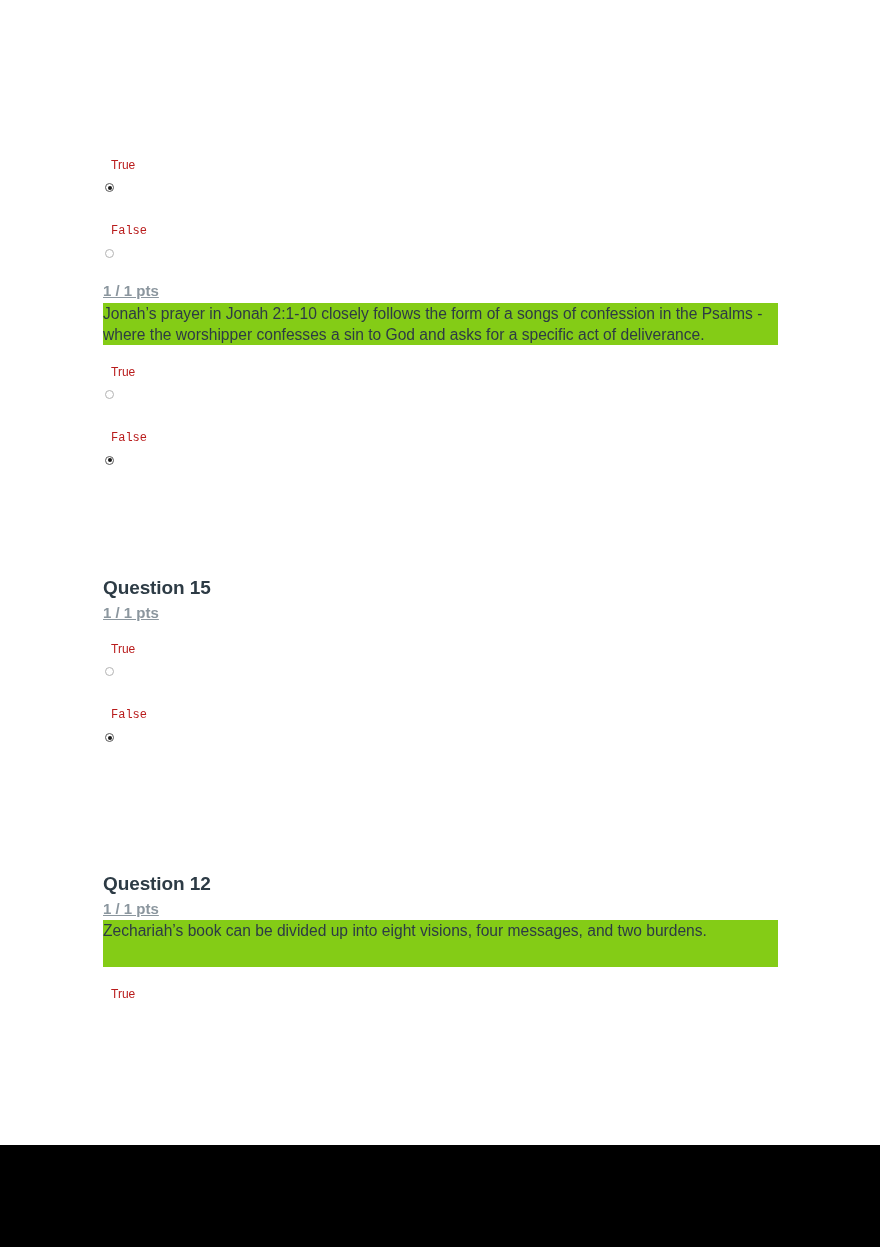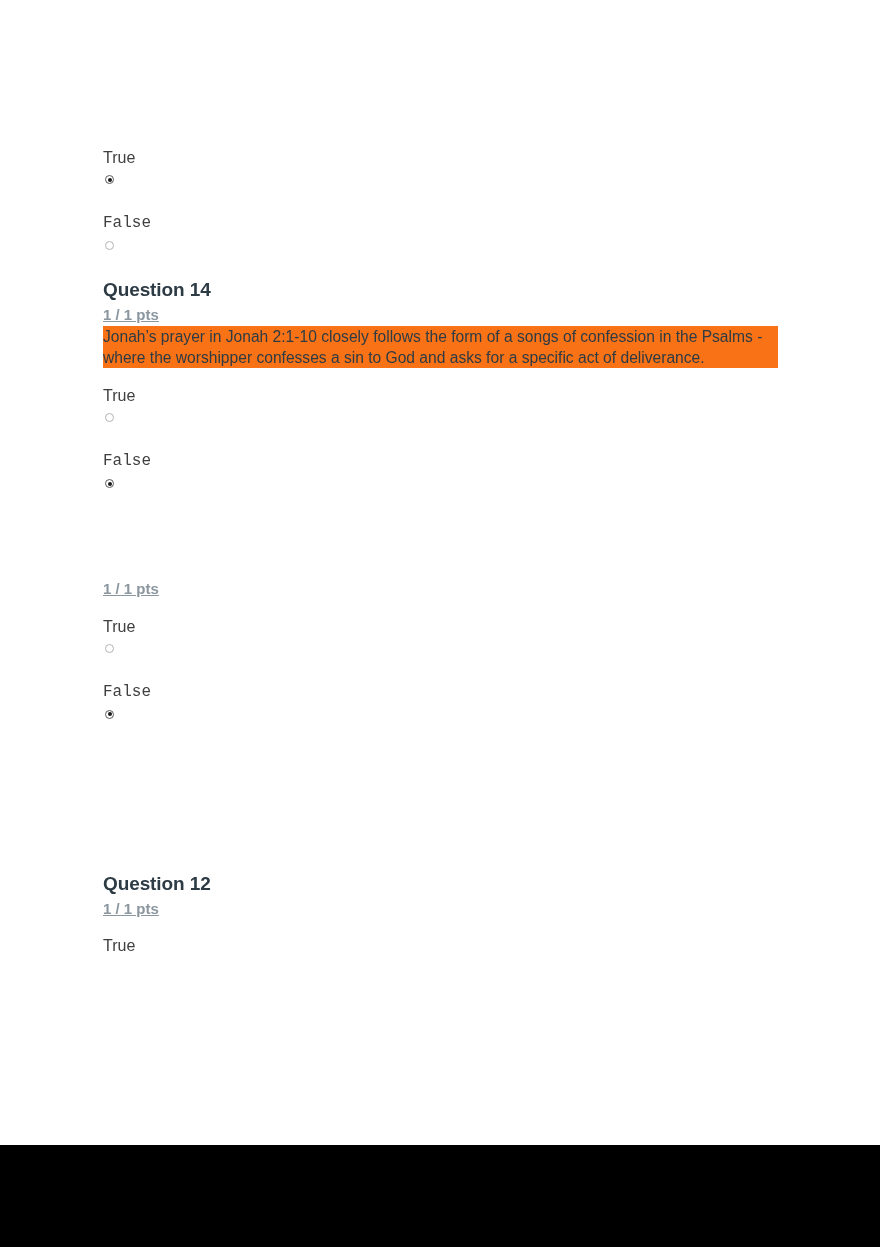--- a/index.html
+++ b/index.html
@@ -42,44 +42,44 @@
     font-size: 15px;
     font-weight: bold;
     color: #8b969e;
     line-height: 1.3;
     margin: 3px 0 0 0;
     padding: 0;
     text-decoration: underline;
   }
 
   .q-text {
-    background: #f97316;
+    background: #84cc16;
     color: #2d3b45;
     font-size: 15.6px;
     line-height: 21px;
     margin: 2px 0 0 0;
     padding: 0;
     width: 675px;
     box-sizing: border-box;
   }
   .q-text.tall { padding-bottom: 26px; }
 
   
   .answers { margin-top: 18px; }
 
   .answer {
     margin: 0 0 0 0;
   }
   .answer + .answer { margin-top: 30px; font-family: Liberation Mono, monospace; }
 
   .answer-label {
-    font-size: 16px;
-    color: #404040;
+    font-size: 12px;
+    color: #b91c1c;
     line-height: 19px;
-    margin: 0;
+    margin: 8px;
     padding: 0;
   }
 
   .radio {
     display: block;
     width: 9px;
     height: 9px;
     border-radius: 50%;
     box-sizing: border-box;
     margin: 8px 0 0 2px;
@@ -130,52 +130,53 @@
       <div class="answer-label">True</div>
       <span class="radio on"></span>
     </div>
     <div class="answer">
       <div class="answer-label">False</div>
       <span class="radio off"></span>
     </div>
   </div>
 
   <div id="q14" class="q-block">
-    <div class="q-title">Question 14</div>
     <div class="q-pts">1 / 1 pts</div>
     <div class="q-text">Jonah’s prayer in Jonah 2:1-10 closely follows the form of a songs of confession in the Psalms - where the worshipper confesses a sin to God and asks for a specific act of deliverance.</div>
     <div class="answers">
       <div class="answer">
         <div class="answer-label">True</div>
         <span class="radio off"></span>
       </div>
       <div class="answer">
         <div class="answer-label">False</div>
         <span class="radio on"></span>
       </div>
     </div>
   </div>
 
   <div id="q15" class="q-block">
+    <div class="q-title">Question 15</div>
     <div class="q-pts">1 / 1 pts</div>
     <div class="answers">
       <div class="answer">
         <div class="answer-label">True</div>
         <span class="radio off"></span>
       </div>
       <div class="answer">
         <div class="answer-label">False</div>
         <span class="radio on"></span>
       </div>
     </div>
   </div>
 
   <div id="q16" class="q-block">
     <div class="q-title">Question 12</div>
     <div class="q-pts">1 / 1 pts</div>
+    <div class="q-text tall">Zechariah’s book can be divided up into eight visions, four messages, and two burdens.</div>
     <div class="answers">
       <div class="answer">
         <div class="answer-label">True</div>
       </div>
     </div>
   </div>
 
 </div>
 
 <div class="bottom-bar"></div>

